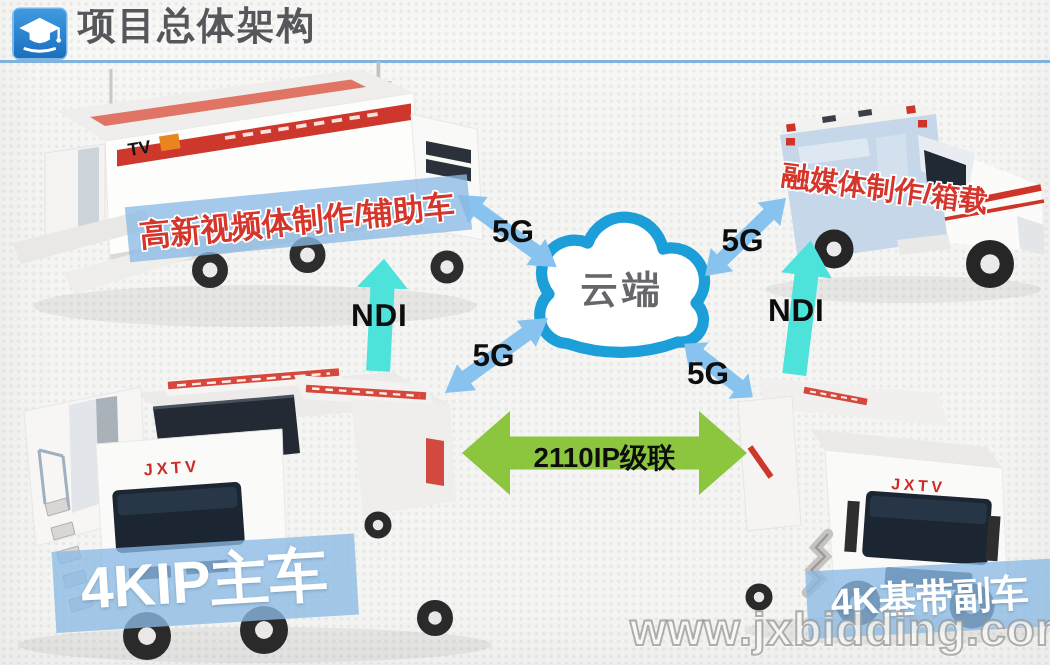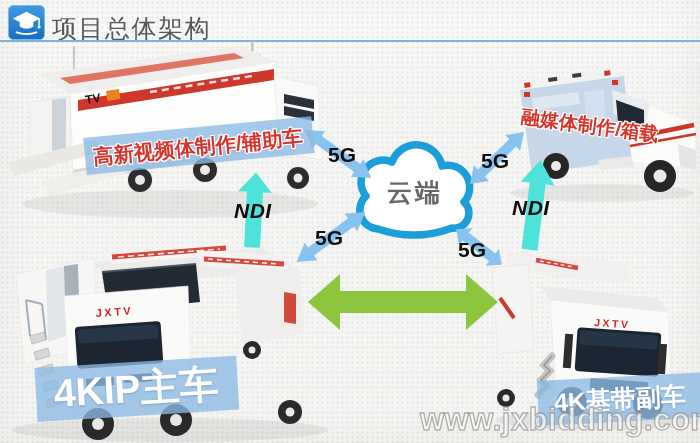--- a/index.html
+++ b/index.html
@@ -14,28 +14,28 @@
     box-shadow:inset 0 0 45px rgba(0,0,0,0.05);
   }
   .abs{position:absolute;}
   
   .hdr-icon{
     left:8px;top:5px;width:37px;height:35px;border-radius:5px;
     background:linear-gradient(180deg,#3f9ae0,#1a6fc0);
     border:1px solid #79b9e8;box-sizing:border-box;
   }
   .hdr-title{
-    left:52px;top:12px;font-size:25px;font-weight:400;color:#56575b;
+    left:52px;top:0;font-size:25px;font-weight:700;color:#56575b;
     letter-spacing:1.5px;white-space:nowrap;
   }
   .hdr-line{left:0;top:40px;width:700px;height:2px;background:#7fb2dc;}
   
   .lbl{color:#0d0d0d;font-weight:800;white-space:nowrap;}
   .lbl-5g{font-size:21px;}
-  .lbl-ndi{font-size:21px;letter-spacing:.5px;font-style:italic;}
+  .lbl-ndi{font-size:21px;letter-spacing:.5px;}
   .lbl-cascade{font-size:18.5px;text-align:center;width:120px;}
   
   .banner{background:rgba(139,186,228,0.78);}
   .red-label{
     color:#d5352a;font-weight:800;white-space:nowrap;
     text-shadow:-1px -1px 0 #fff,1px -1px 0 #fff,-1px 1px 0 #fff,1px 1px 0 #fff,
                  0 -1px 0 #fff,0 1px 0 #fff,-1px 0 0 #fff,1px 0 0 #fff;
   }
   .banner-aux{left:85px;top:138px;width:229px;height:37px;transform:rotate(-5.5deg);transform-origin:left center;}
   .banner-aux .red-label{position:absolute;left:8px;top:6px;font-size:20.5px;}
@@ -223,16 +223,17 @@
   <div class="abs banner banner-sub">
     <div class="white-label">4K基带副车</div>
   </div>
 
   <div class="abs lbl lbl-5g" style="left:328px;top:143px">5G</div>
   <div class="abs lbl lbl-5g" style="left:315px;top:226px">5G</div>
   <div class="abs lbl lbl-5g" style="left:481px;top:149px">5G</div>
   <div class="abs lbl lbl-5g" style="left:458px;top:238px">5G</div>
   <div class="abs lbl lbl-ndi" style="left:234px;top:199px">NDI</div>
   <div class="abs lbl lbl-ndi" style="left:512px;top:196px">NDI</div>
+  <div class="abs lbl lbl-cascade" style="left:343px;top:292px">2110IP级联</div>
 
   <div class="abs watermark">www.jxbidding.com</div>
 
 </div>
 
 </body></html>

